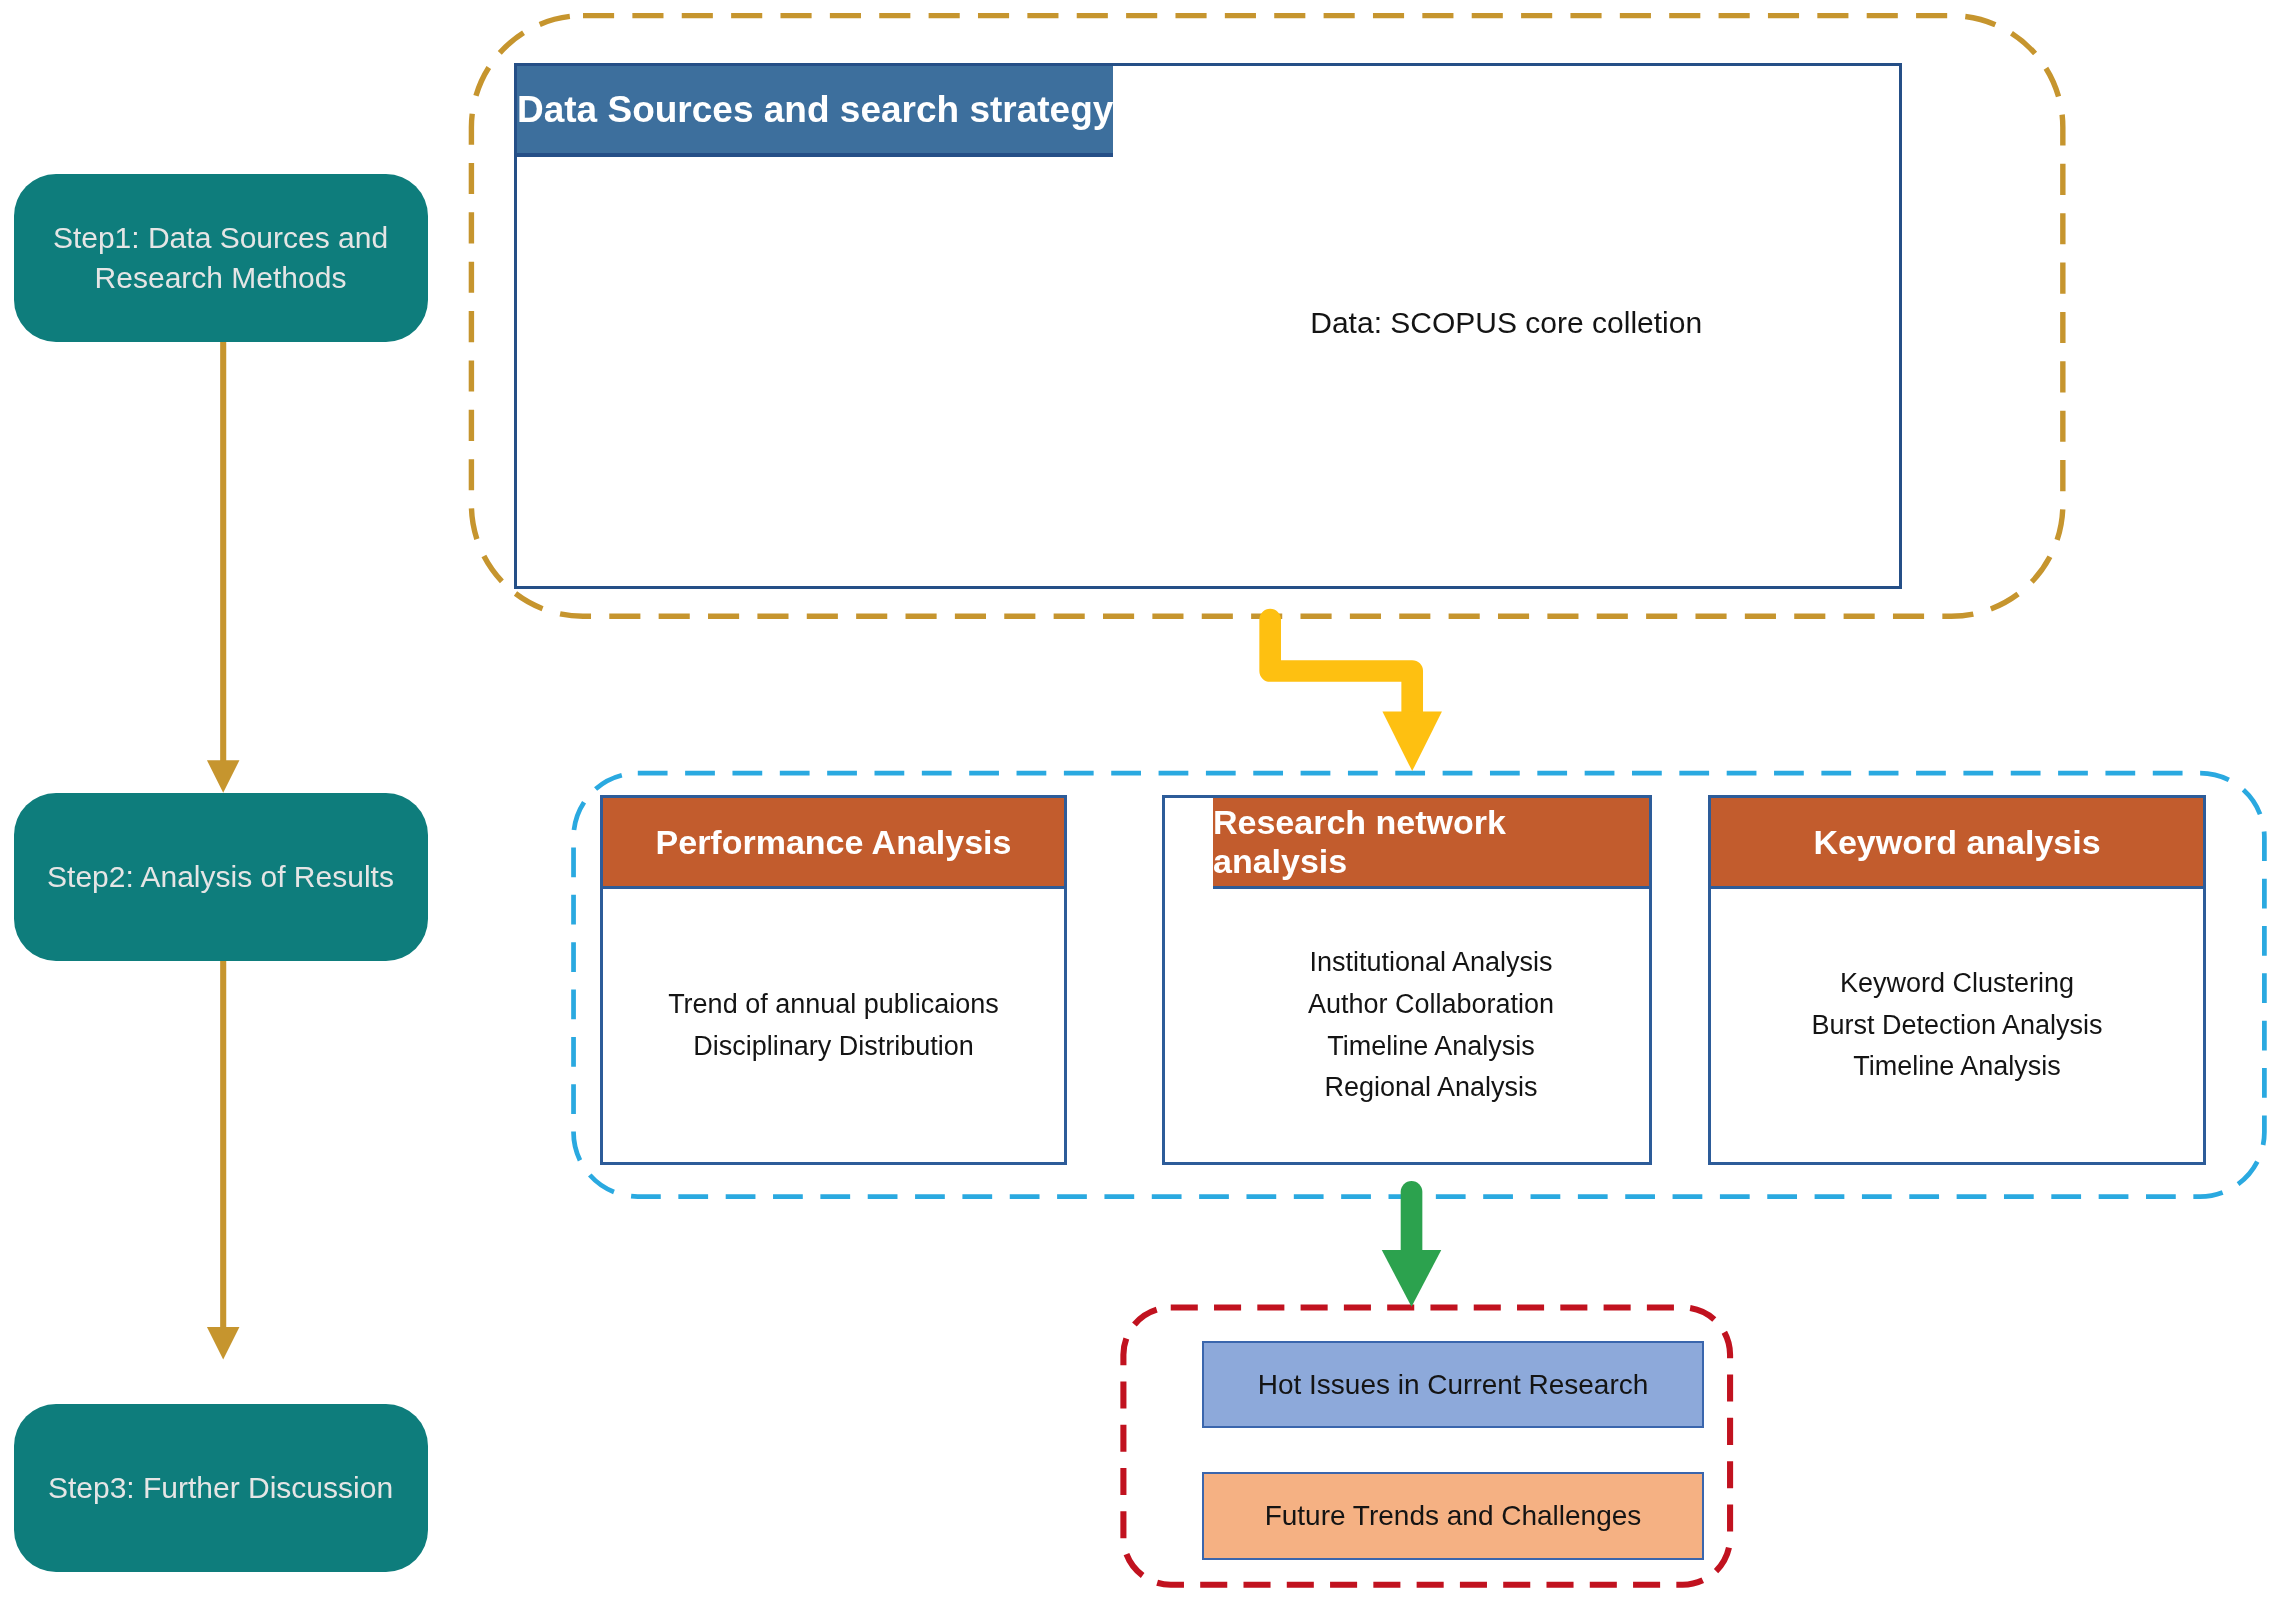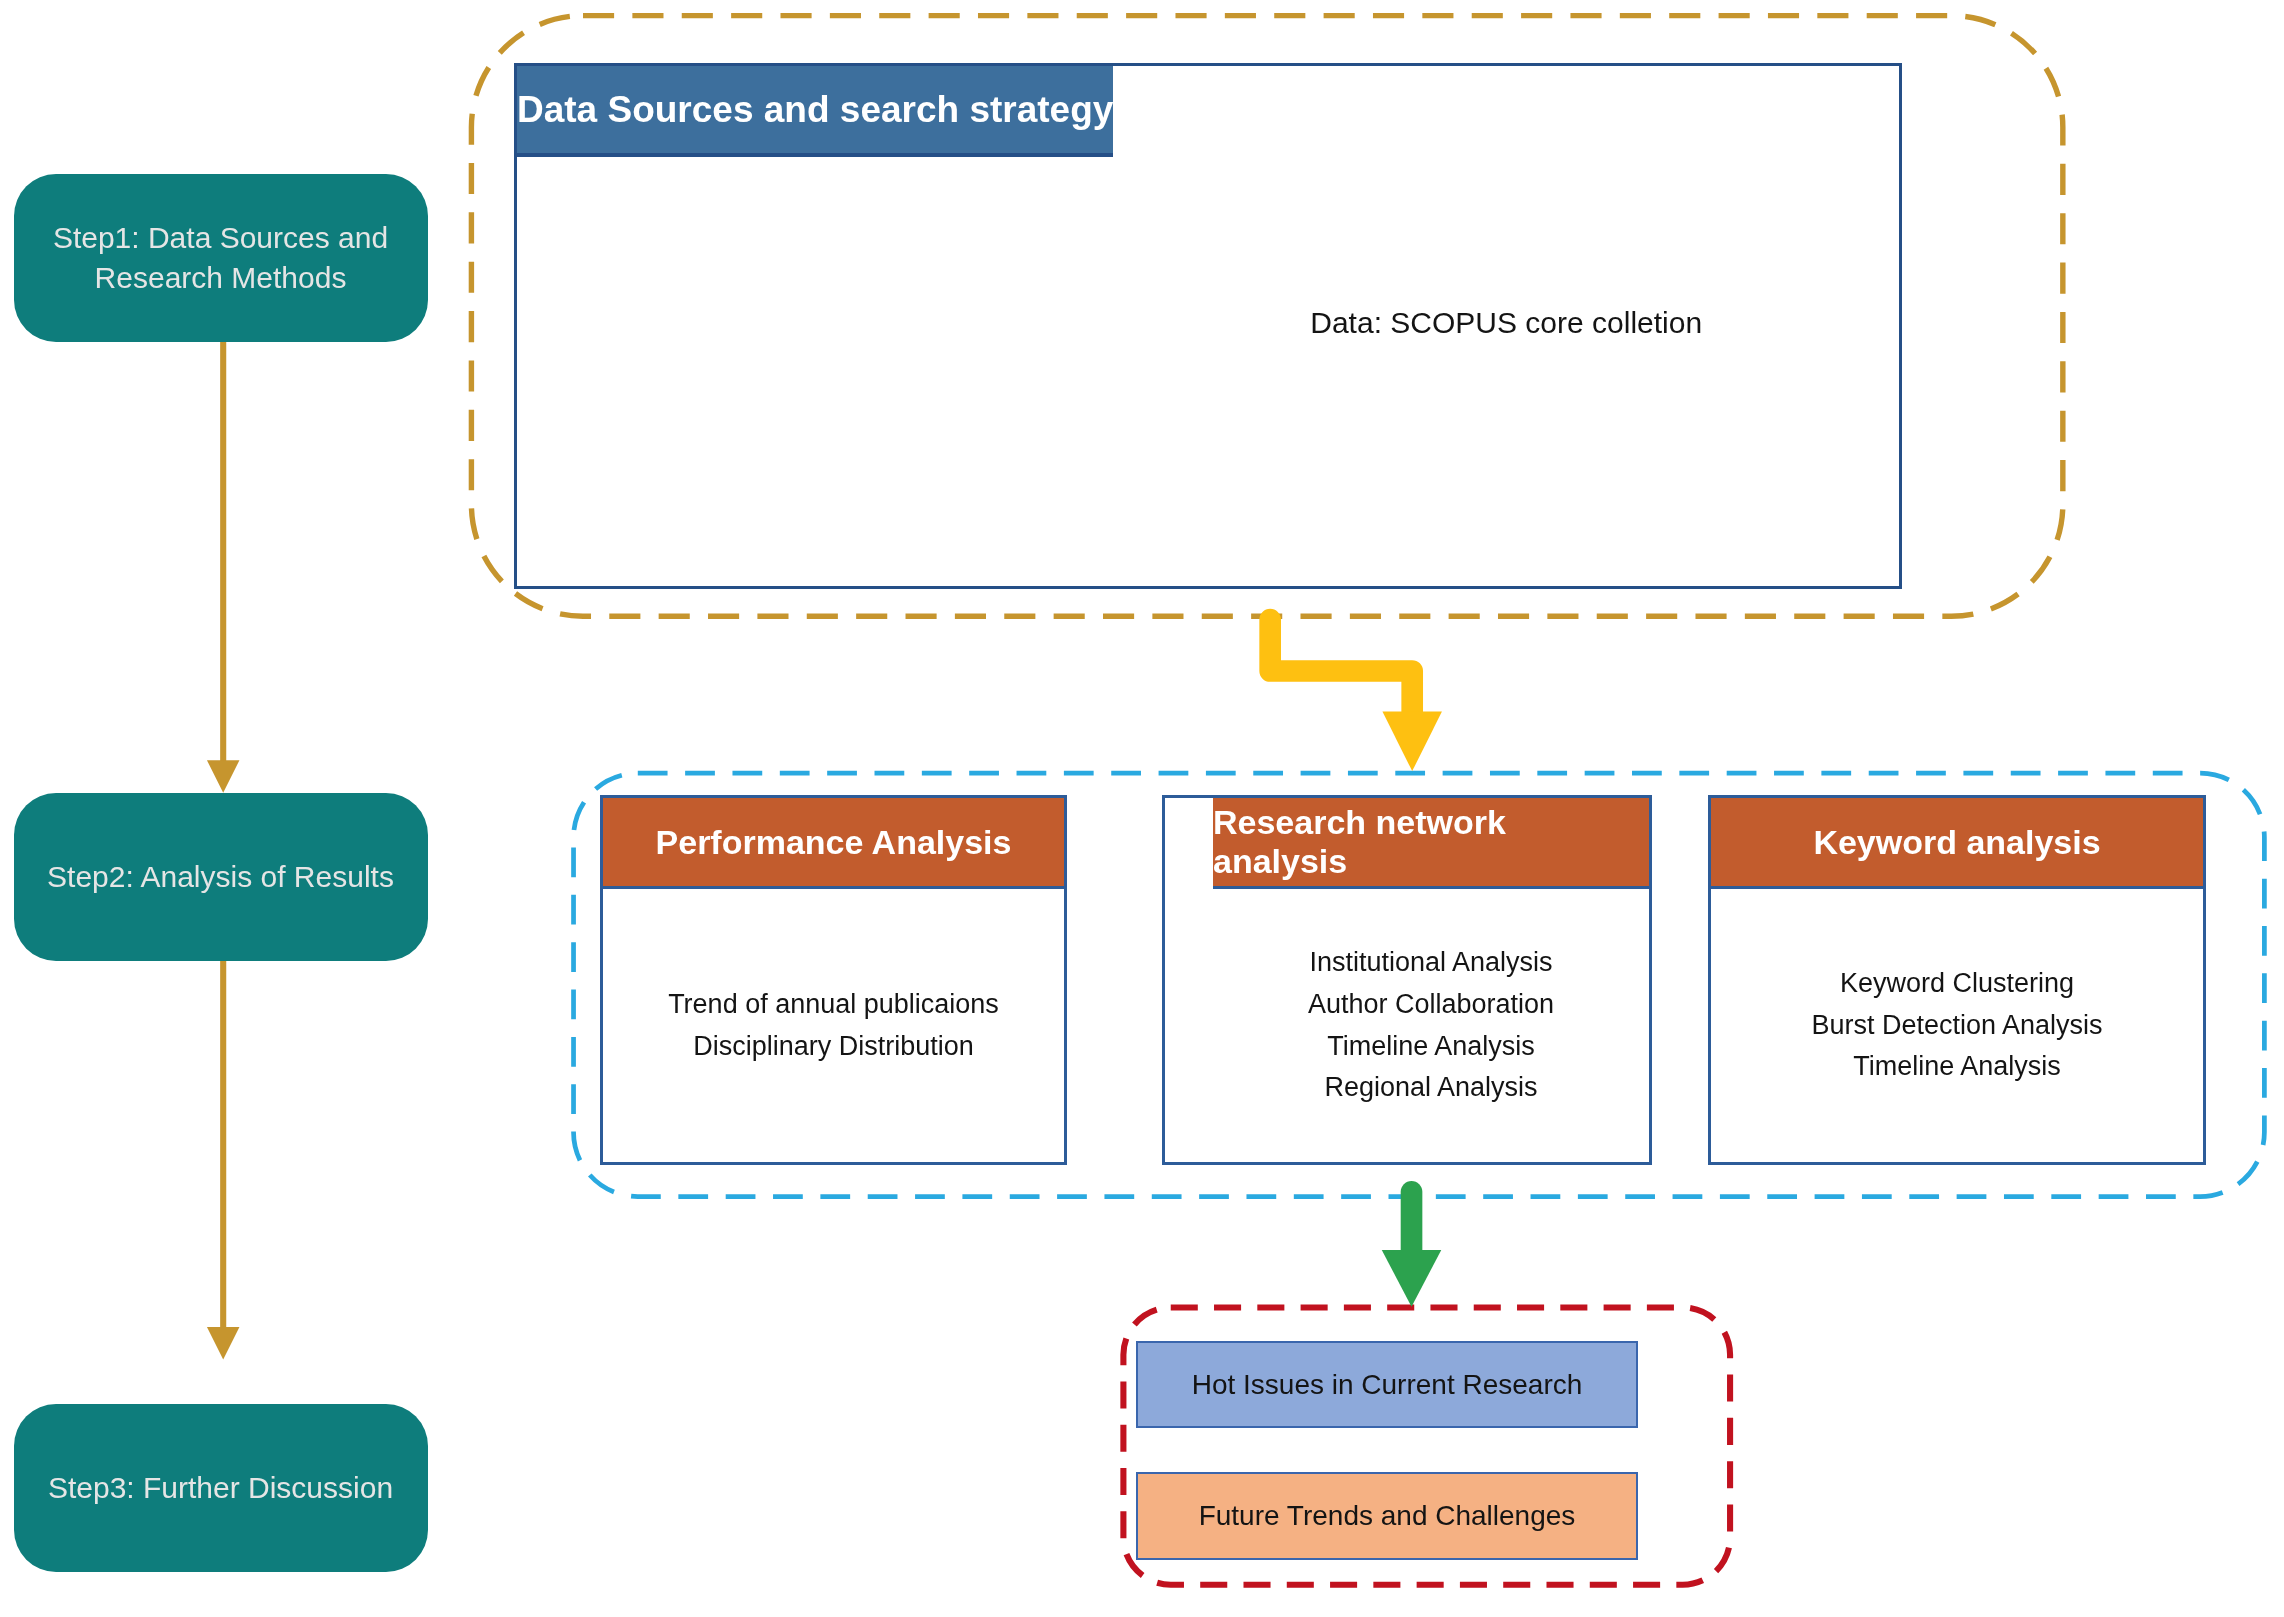--- a/index.html
+++ b/index.html
@@ -56,21 +56,21 @@
     display:flex;align-items:center;justify-content:center;
     color:#ffffff;font-size:34px;font-weight:600;
   }
   .acard-body{
     flex:1 1 auto;display:flex;flex-direction:column;align-items:center;justify-content:center;
     color:#141414;font-size:27px;line-height:1.55;text-align:center;
   }
 
   
   .hot-box,.future-box{
-    position:absolute;left:1136px;width:502px;box-sizing:border-box;
+    position:absolute;left:1202px;width:502px;box-sizing:border-box;
     display:flex;align-items:center;justify-content:center;text-align:center;
     font-size:28px;color:#141414;border:2.7px solid #3a66ad;
   }
   .hot-box{top:1341px;height:87px;background:#8da9da;}
   .future-box{top:1472px;height:88px;background:#f5b183;}
 </style>
 </head>
 <body>
 
 <svg class="layer" viewBox="0 0 3377 2392" xmlns="http://www.w3.org/2000/svg">

